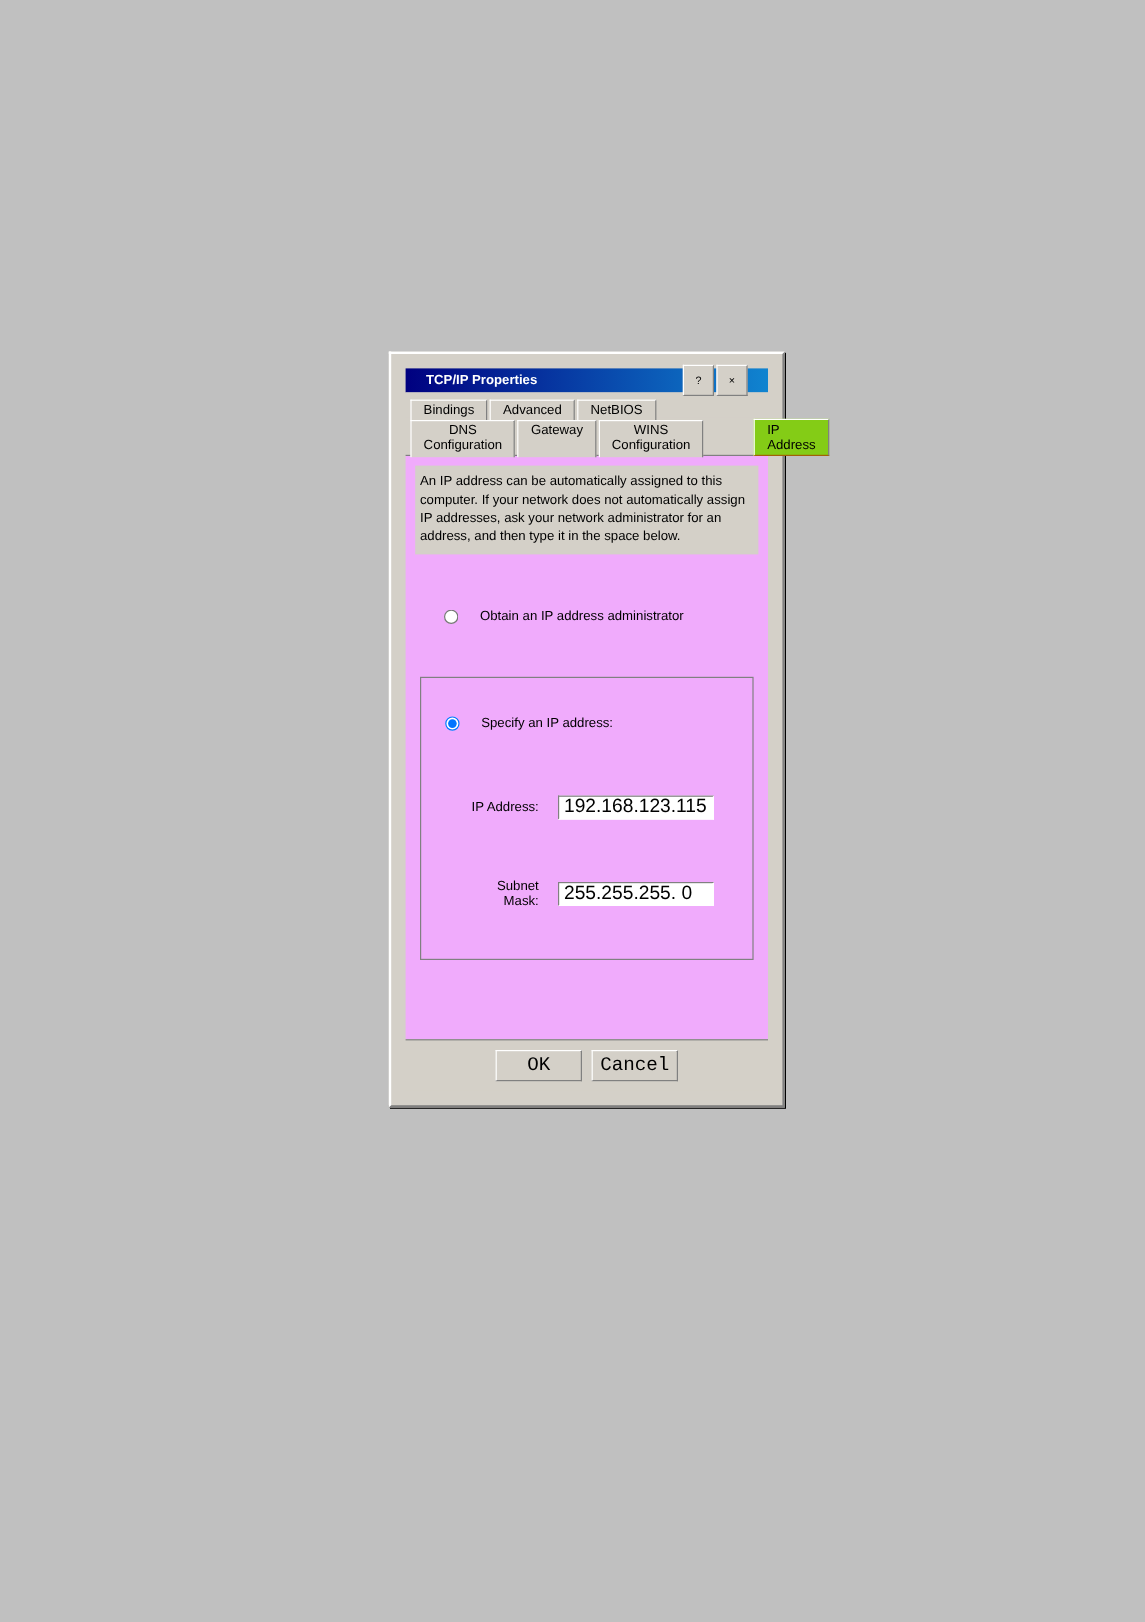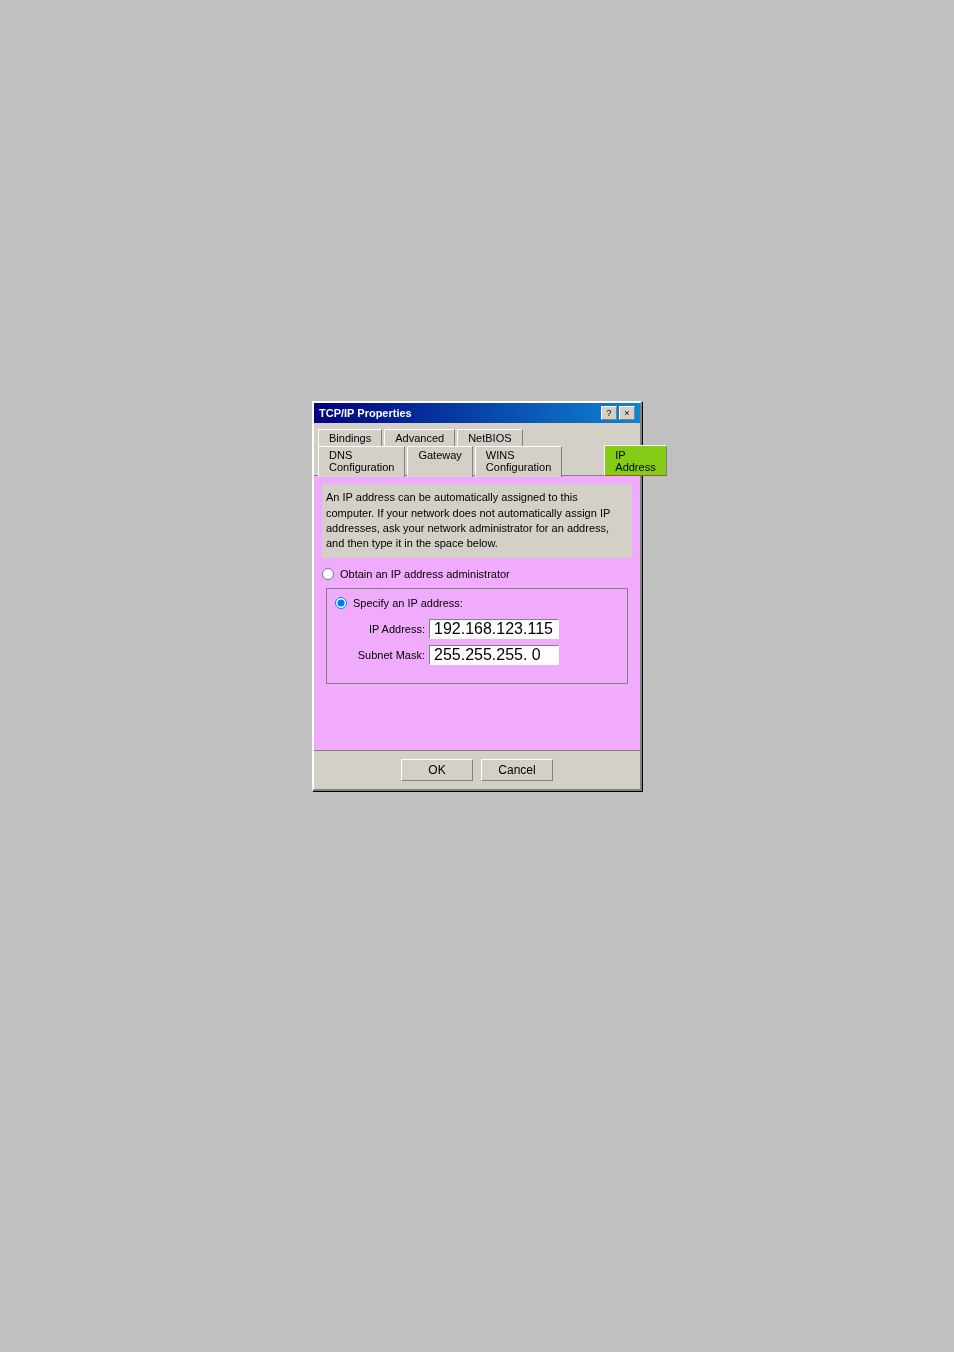--- a/index.html
+++ b/index.html
@@ -1,17 +1,17 @@
 <!DOCTYPE html>
 <html><head>
   <meta charset="utf-8">
   <style>
     * {
       margin: 0;
-      padding: 0;
+      padding: 12px;
       box-sizing: border-box;
     }
 
     body {
       width: 954px;
       height: 1352px;
       background-color: #c0c0c0;
       font-family: 'MS Sans Serif', Arial, sans-serif;
       font-size: 11px;
       display: flex;
@@ -96,20 +96,21 @@
       border-bottom: 1px solid #a16207;
       z-index: 2;
       font-weight: normal;
       padding-top: 3px;
       margin-left: 40px;
     }
 
     .tab:not(.active) {
       top: 2px;
       border-color: #ffffff #808080 #808080 #ffffff;
+      text-align: center;
     }
 
     .dialog-content {
       padding: 8px;
       background-color: #f0abfc;
     }
 
     .description-box {
       background: #d4d0c8;
       padding: 6px 4px;
@@ -170,22 +171,22 @@
       background: #d4d0c8;
       border-top: 1px solid #808080;
     }
 
     .dialog-button {
       width: 72px;
       height: 22px;
       background: #d4d0c8;
       border: 1px solid;
       border-color: #ffffff #808080 #808080 #ffffff;
-      font-size: 12px;
-      font-family: Liberation Sans, sans-serif;
+      font-size: 16px;
+      font-family: Liberation Mono, monospace;
       cursor: pointer;
       display: flex;
       align-items: center;
       justify-content: center;
       text-align: right;
     }
   </style>
 </head>
 <body>
 

